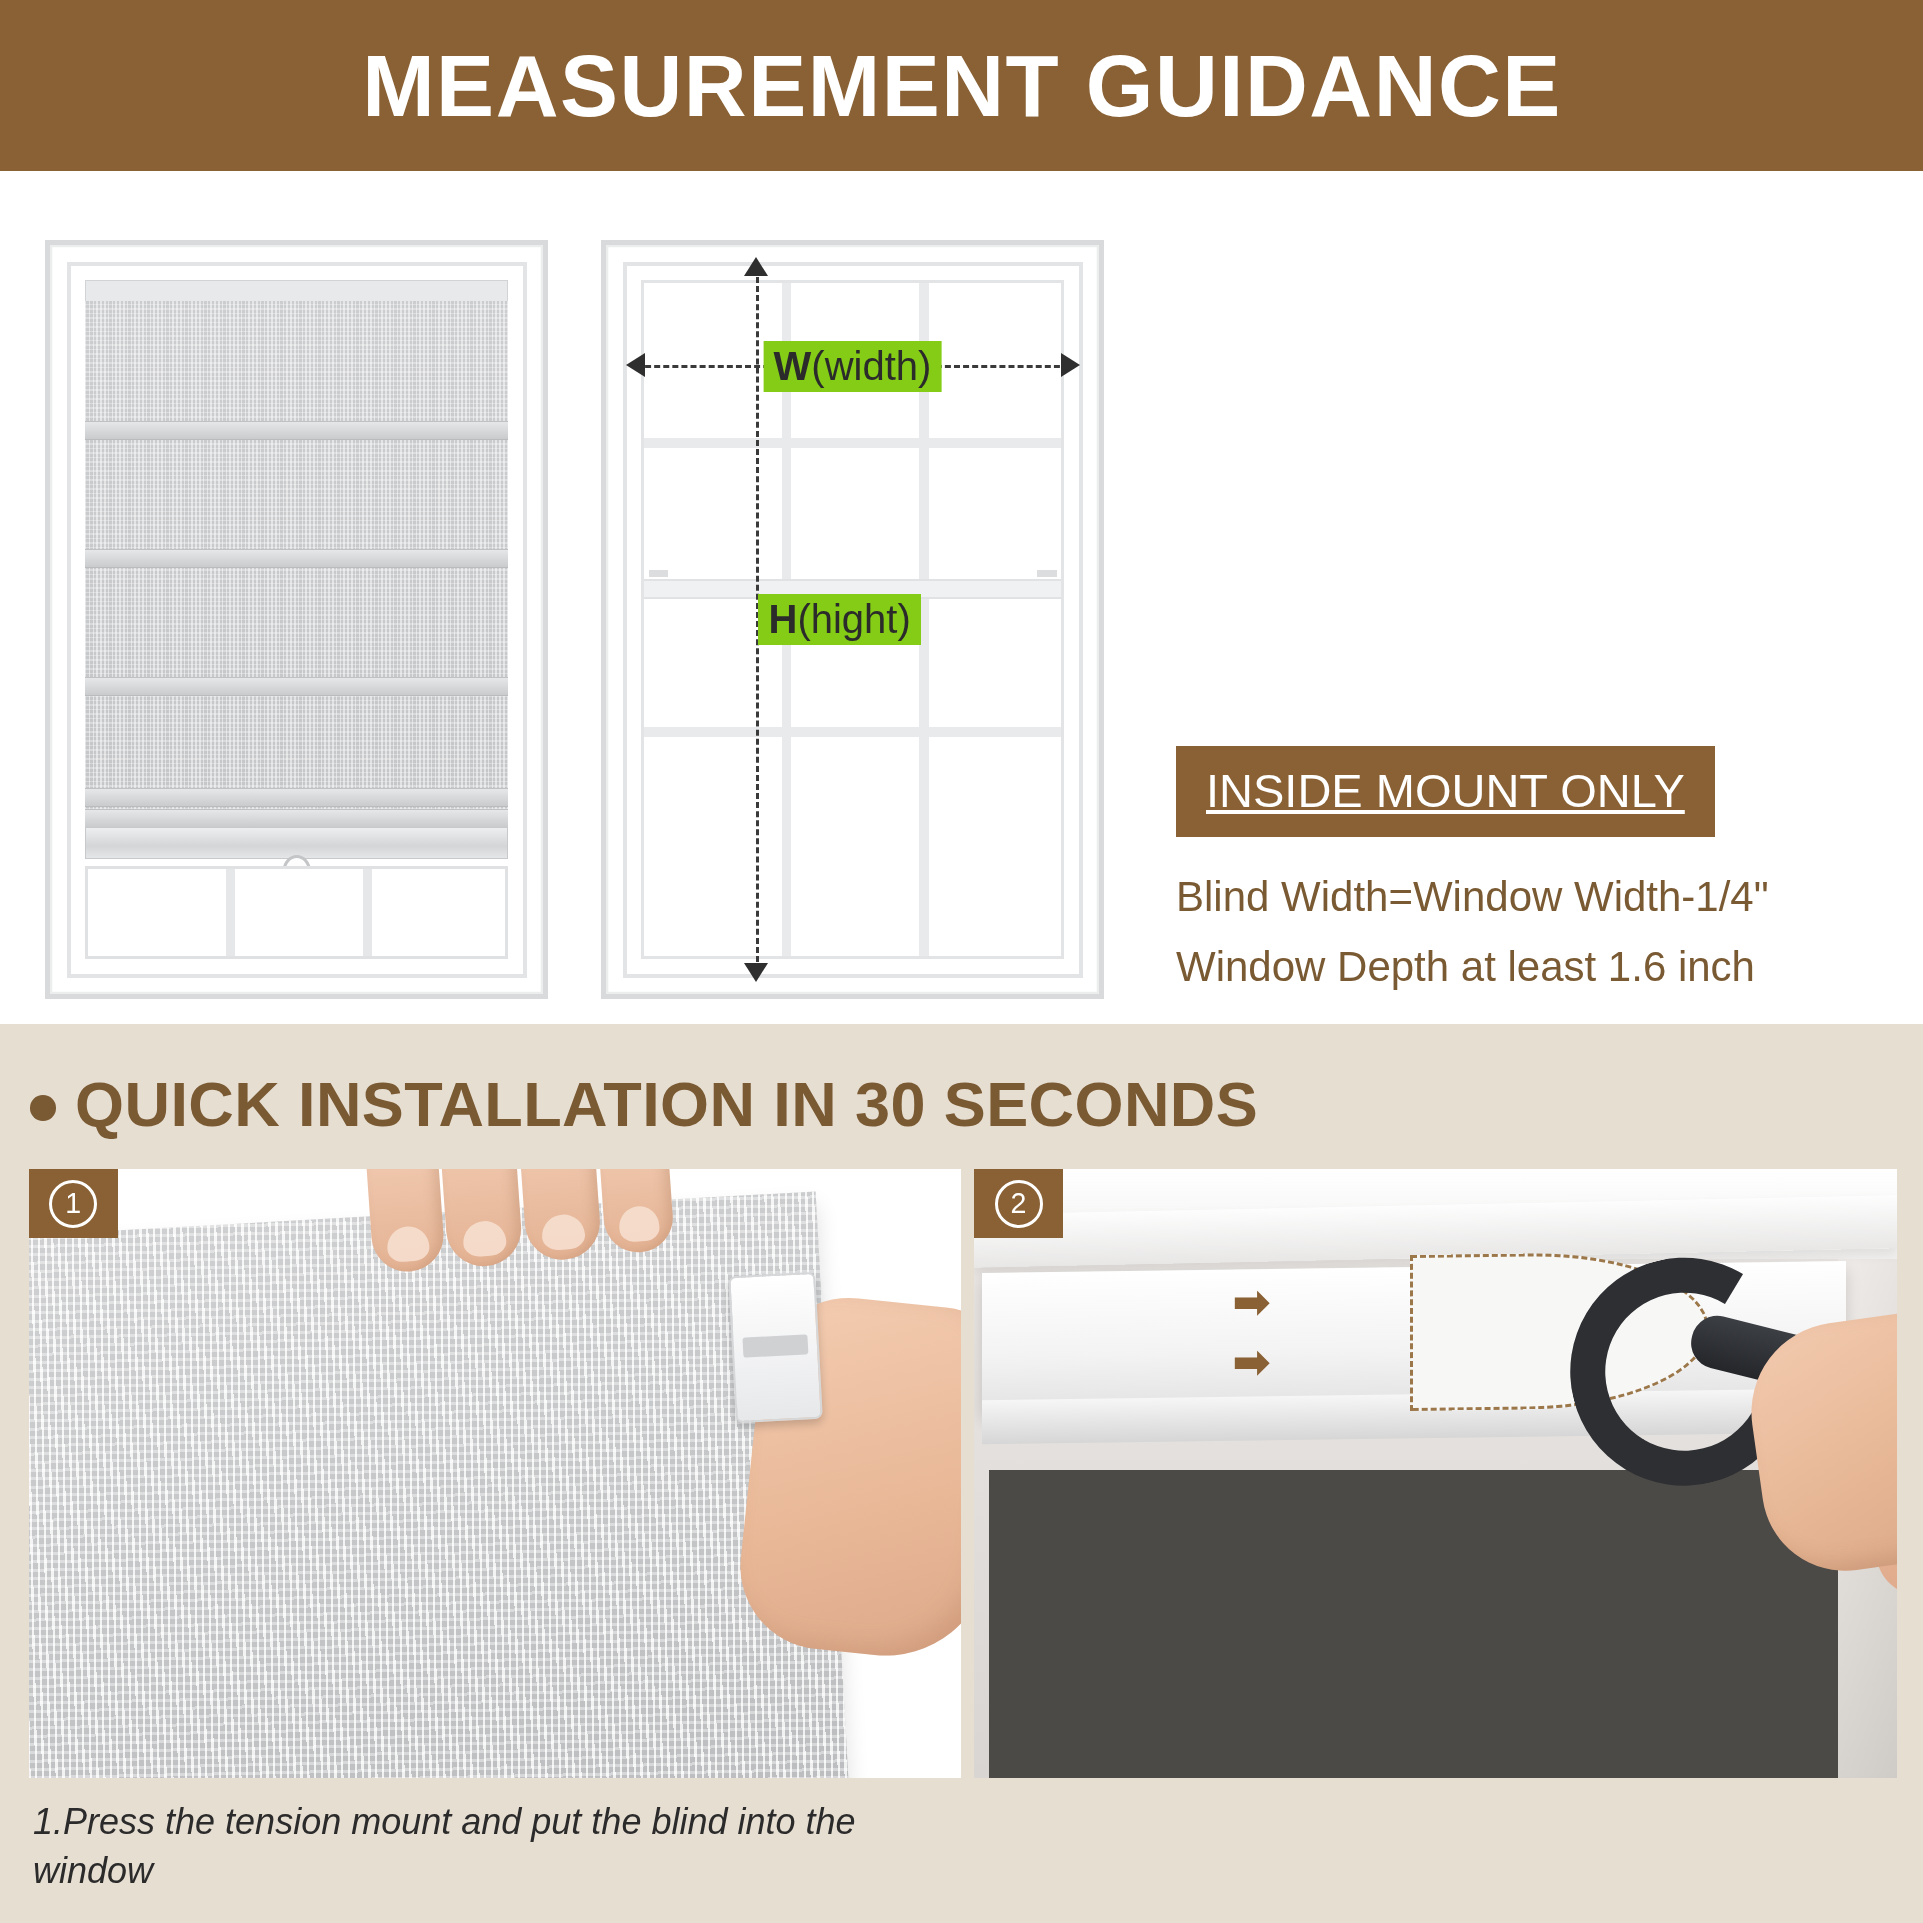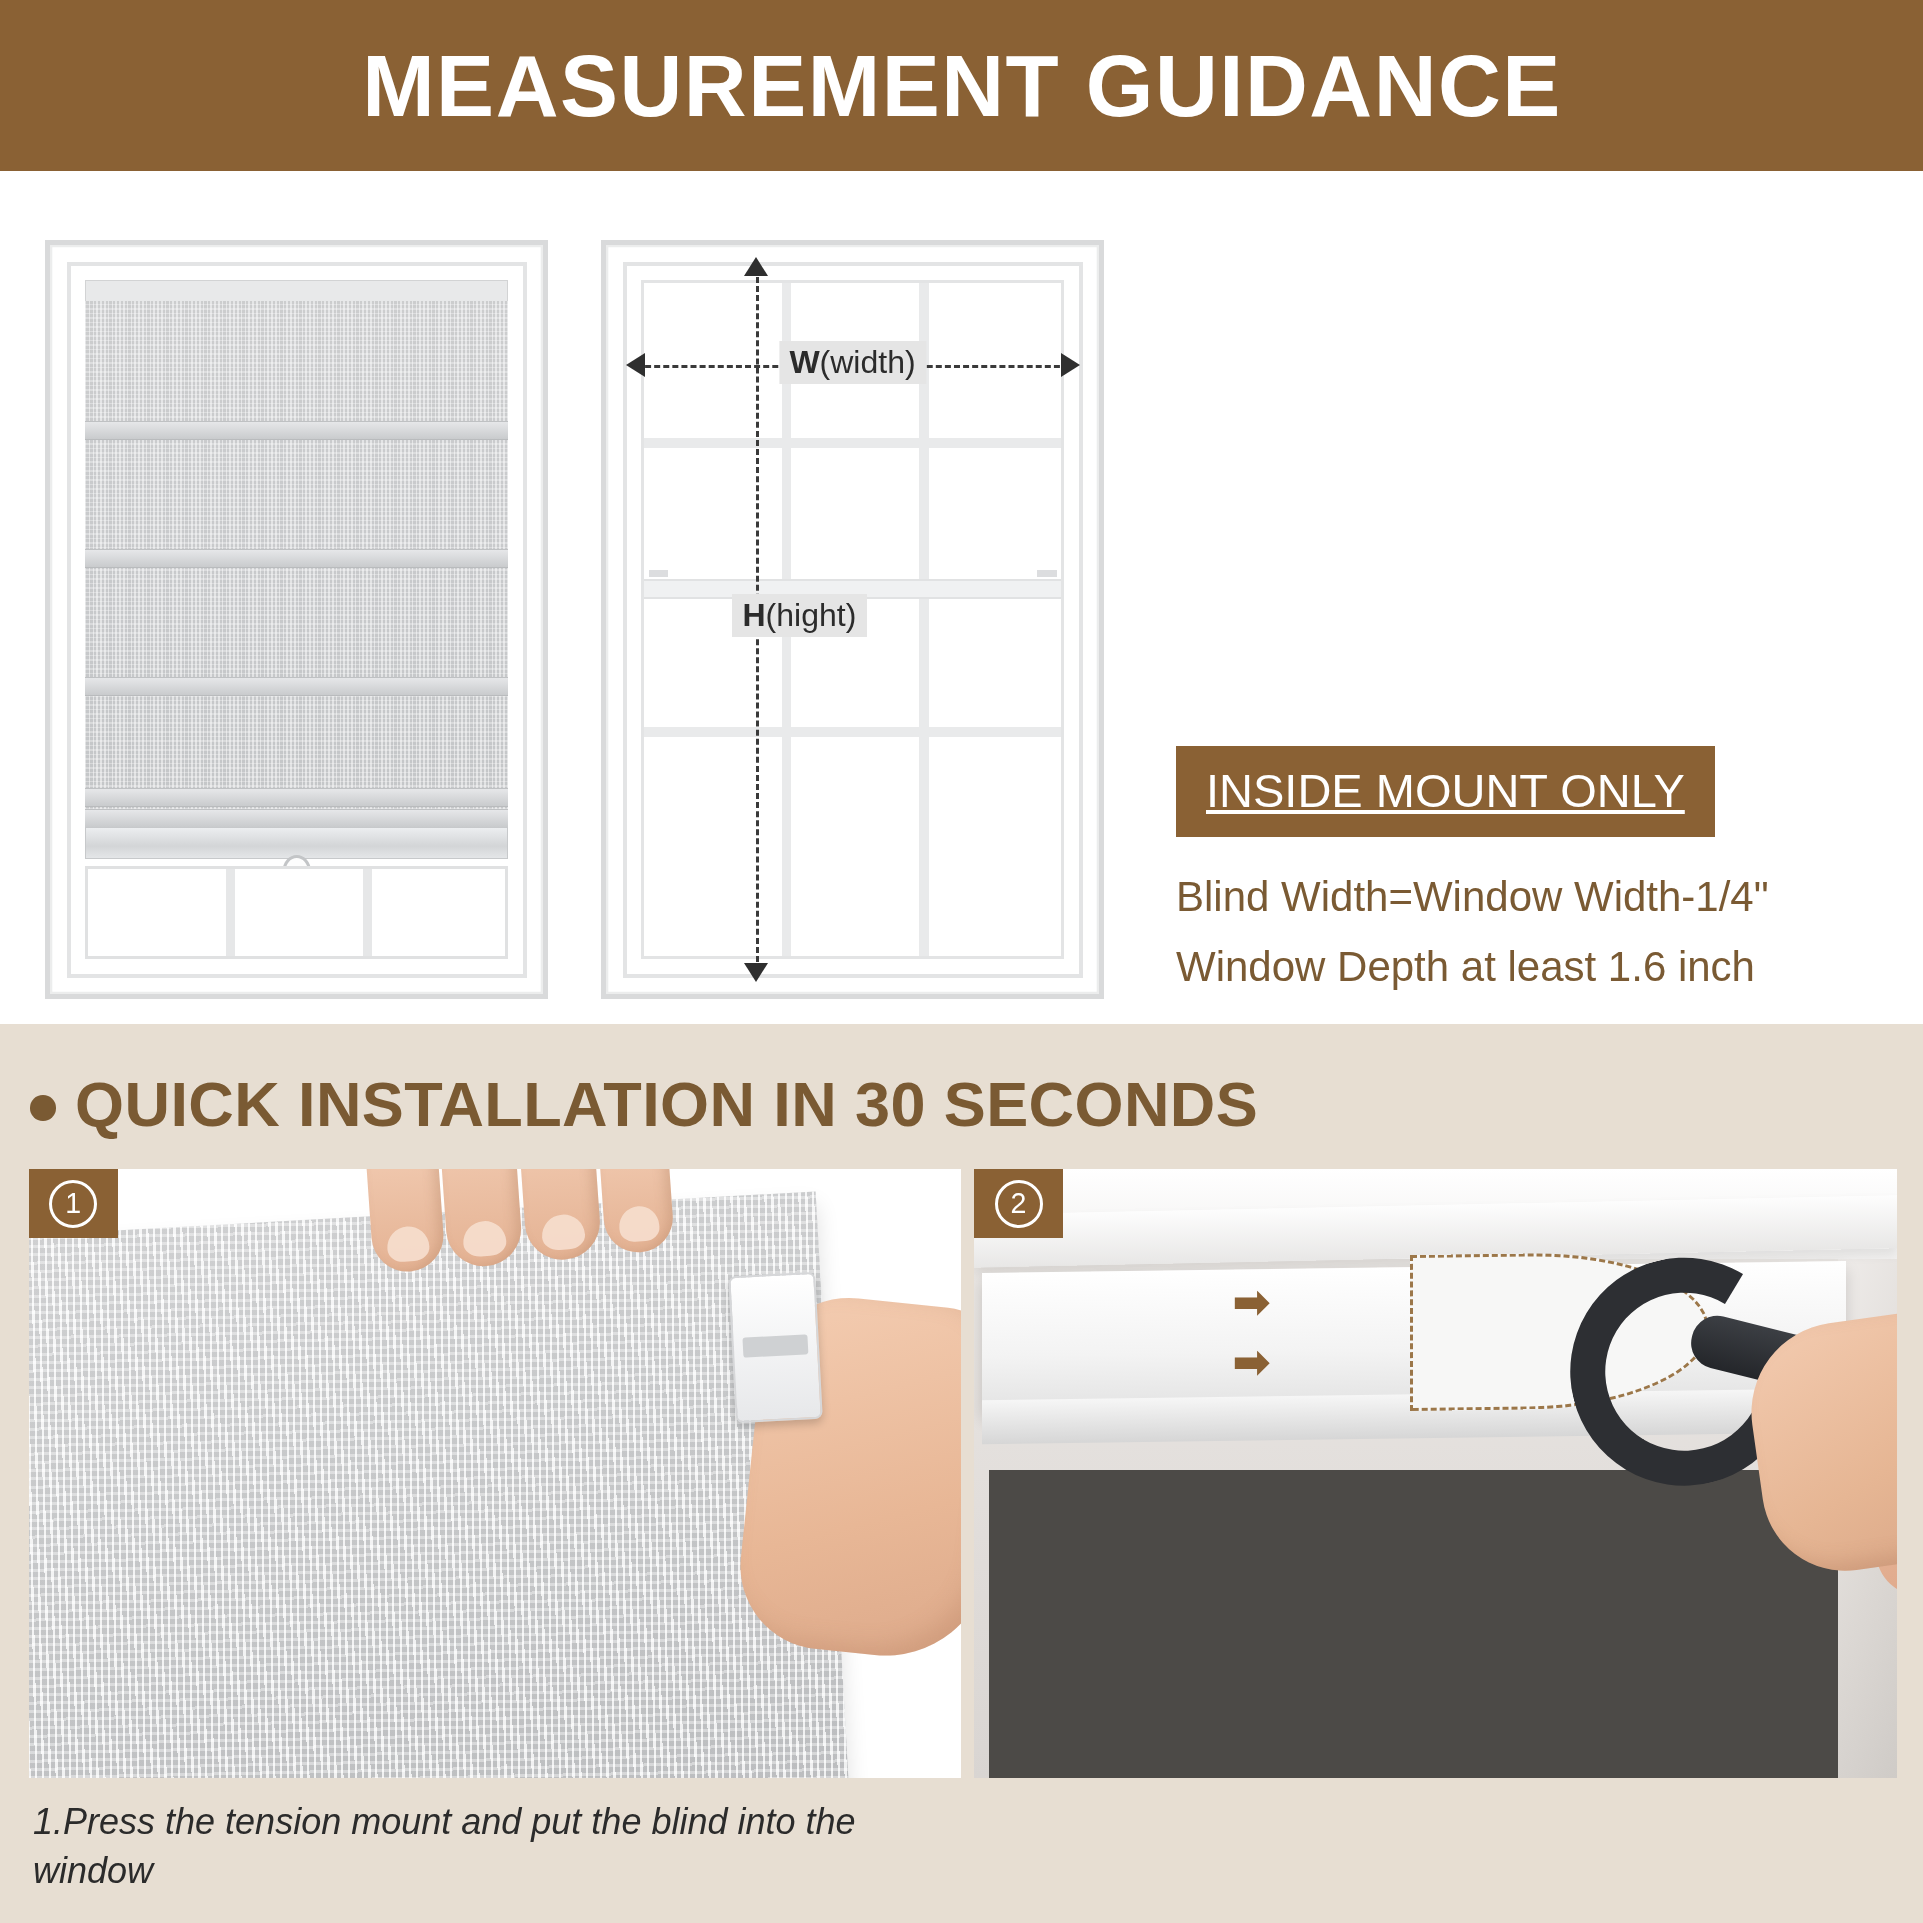--- a/index.html
+++ b/index.html
@@ -165,23 +165,23 @@
     position: absolute;
     width: 0; height: 0;
   }
   .arrow-left  { border-top: 12px solid transparent; border-bottom: 12px solid transparent; border-right: 19.5px solid #2f2f2f; }
   .arrow-right { border-top: 12px solid transparent; border-bottom: 12px solid transparent; border-left: 19.5px solid #2f2f2f; }
   .arrow-up    { border-left: 12px solid transparent; border-right: 12px solid transparent; border-bottom: 19.5px solid #2f2f2f; }
   .arrow-down  { border-left: 12px solid transparent; border-right: 12px solid transparent; border-top: 19.5px solid #2f2f2f; }
 
   .dim-label {
     position: absolute;
-    background: #e5e5e5;
+    background: #84cc16;
     color: #2b2b2b;
-    font-size: 32px;
+    font-size: 40px;
     padding: 3px 10.5px;
     white-space: nowrap;
   }
   .dim-label b { font-weight: bold; }
 
   
   .mount-badge {
     position: absolute;
     left: 1176px; top: 575px;
     background: #8a6134;
@@ -474,21 +474,21 @@
     <div class="dim-line-h" style="left:30px; right:30px; top:120px;"></div>
     <div class="arrow arrow-left" style="left:19.5px; top:108px;"></div>
     <div class="arrow arrow-right" style="right:19.5px; top:108px;"></div>
     <div class="dim-label" style="left:50%; top:96px; transform:translateX(-50%);">
       <b>W</b><span>(width)</span>
     </div>
 
     <div class="dim-line-v" style="left:150px; top:32px; bottom:32px;"></div>
     <div class="arrow arrow-up" style="left:138px; top:12px;"></div>
     <div class="arrow arrow-down" style="left:138px; bottom:12px;"></div>
-    <div class="dim-label" style="left:126px; top:349px;">
+    <div class="dim-label" style="left:152px; top:349px;">
       <b>H</b><span>(hight)</span>
     </div>
   </div>
 
   <div class="mount-badge">INSIDE MOUNT ONLY</div>
   <div class="spec-list">
     <div class="spec-line">Blind Width=Window Width-1/4"</div>
     <div class="spec-line">Window Depth at least 1.6 inch</div>
   </div>
 </div>

